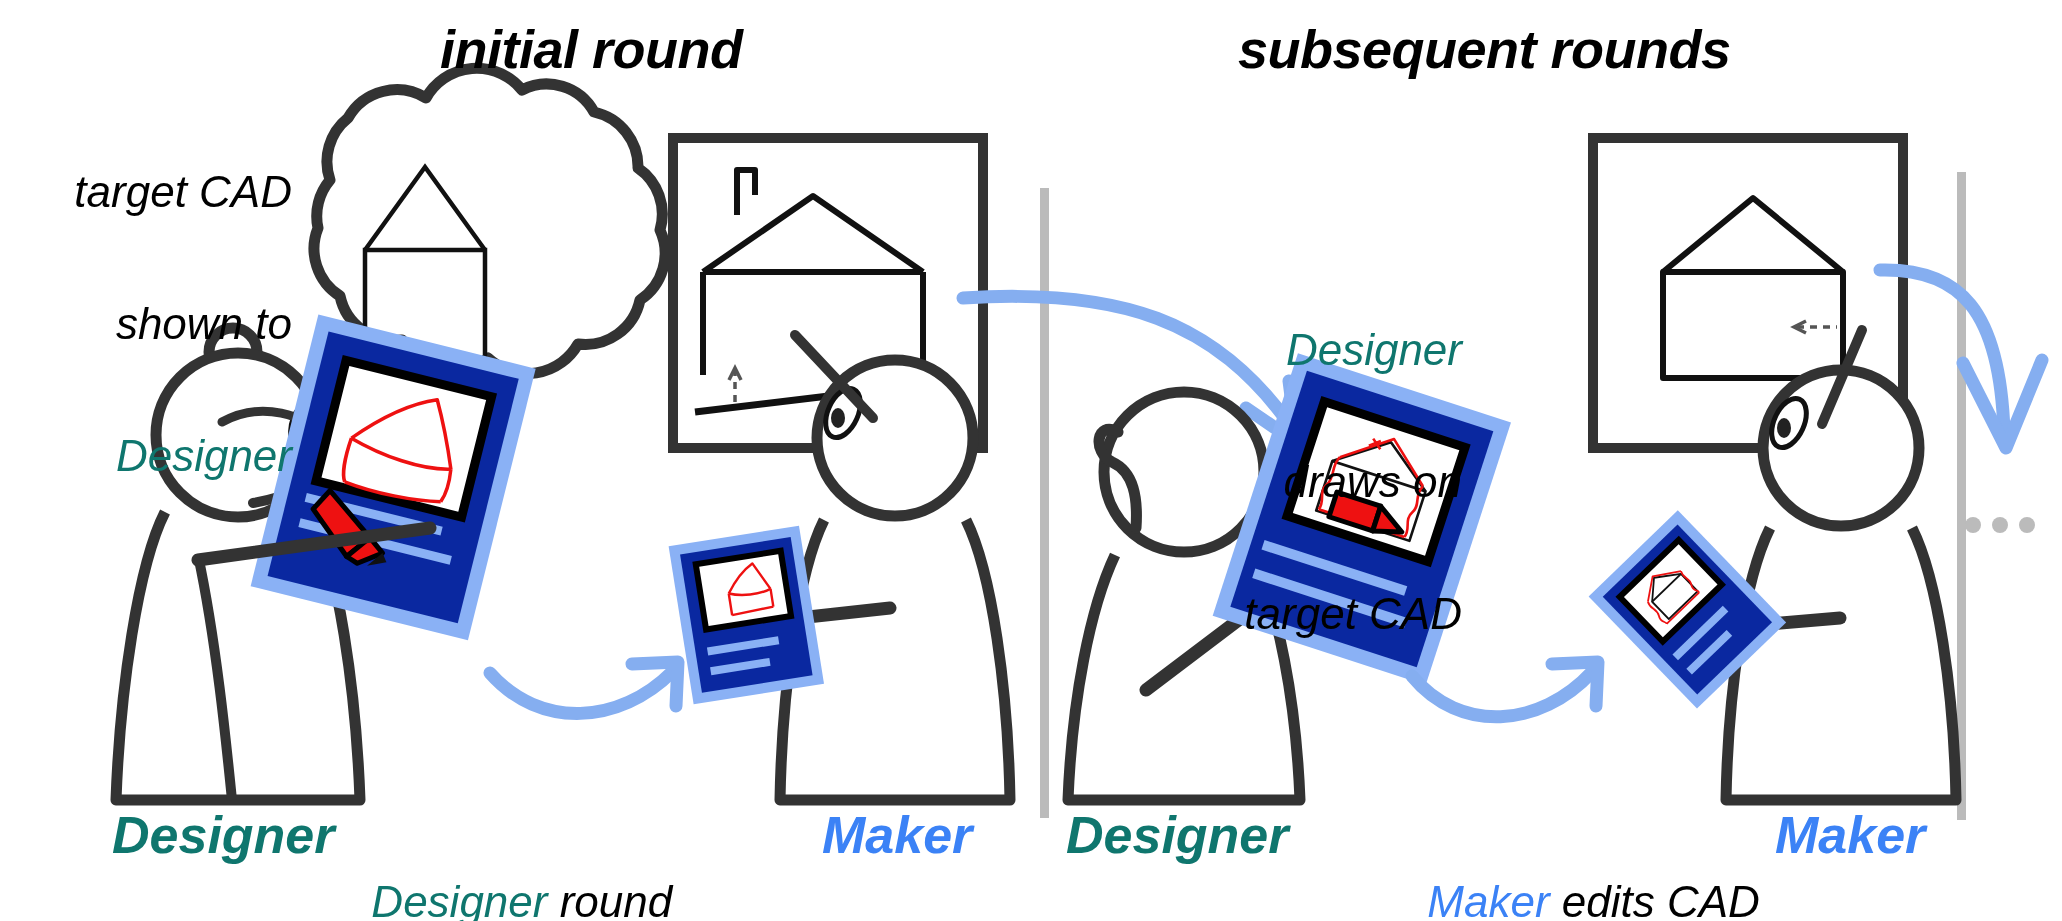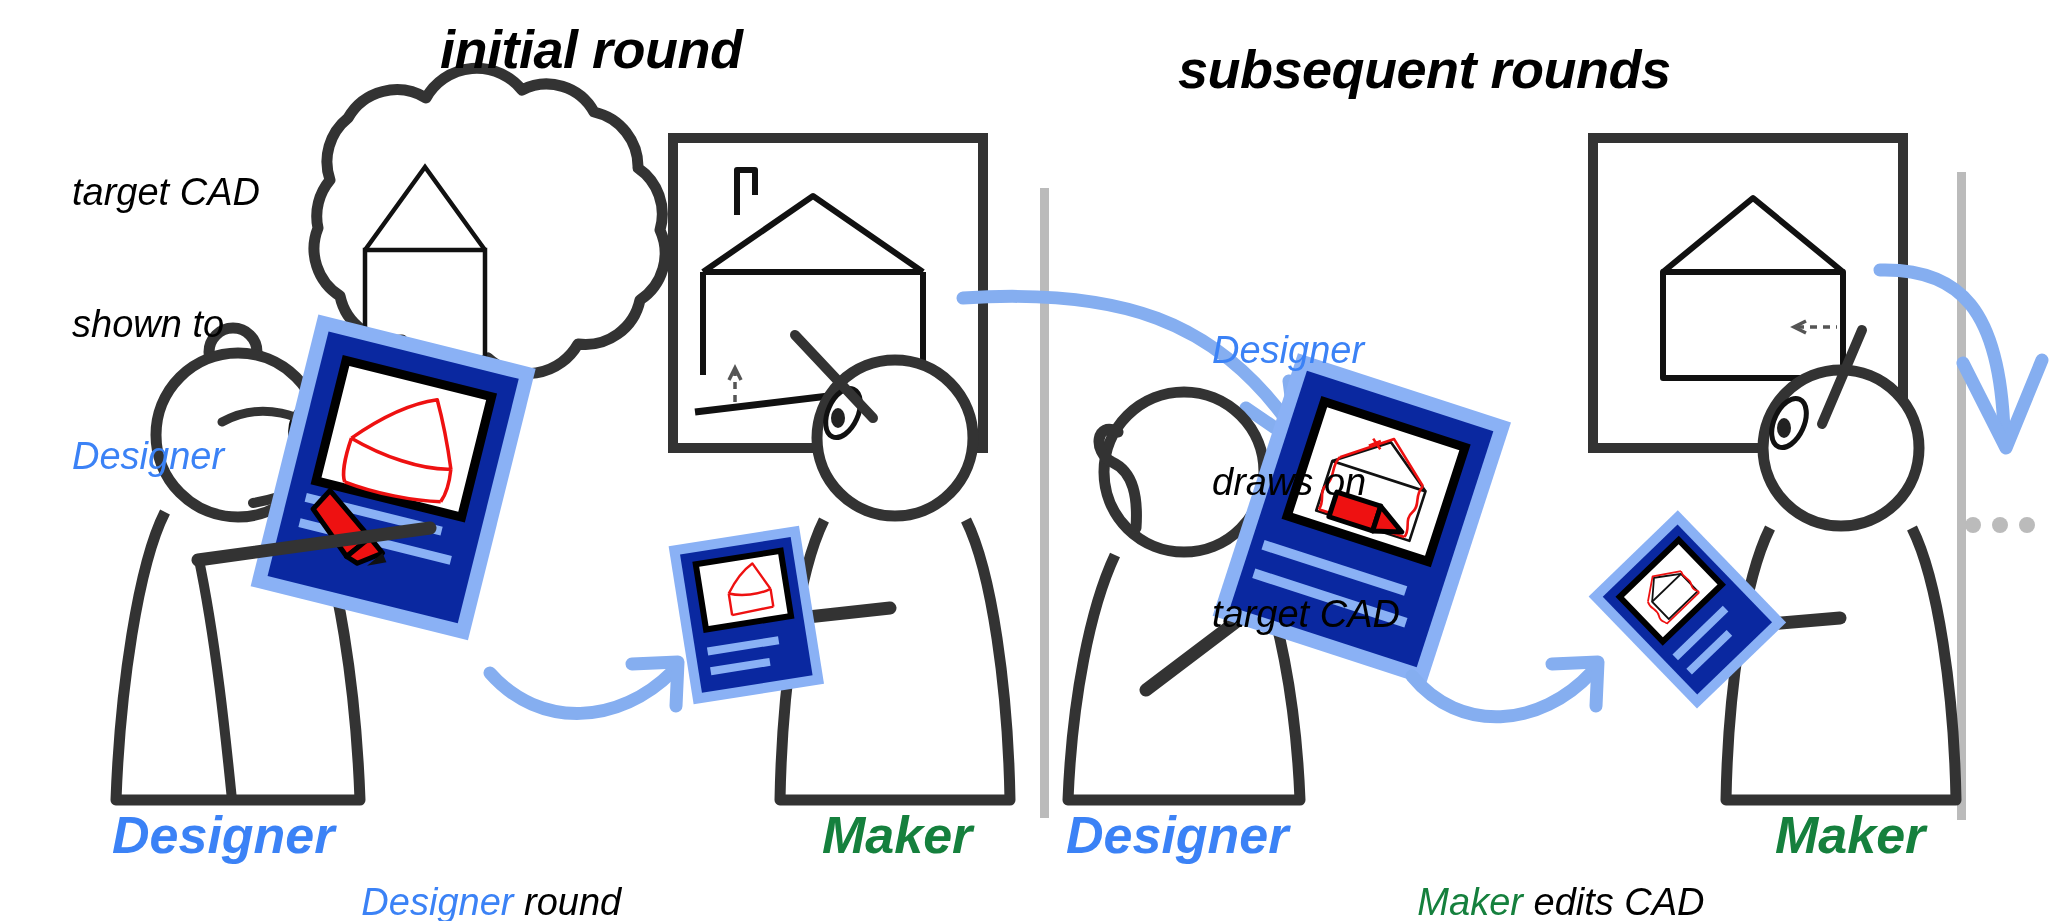--- a/index.html
+++ b/index.html
@@ -1,24 +1,24 @@
 <!DOCTYPE html>
 <html><head>
 <meta charset="utf-8">
 <style>
   html,body{margin:0;padding:0;background:#ffffff;}
   body{width:2062px;height:921px;overflow:hidden;font-family:"Liberation Sans",sans-serif;}
   #stage{position:relative;width:2062px;height:906px;background:#fff;}
   #art{position:absolute;left:0;top:0;width:2062px;height:921px;}
   .txt{position:absolute;white-space:pre;font-family:"Liberation Sans",sans-serif;}
   .hdr{font-style:italic;font-weight:bold;font-size:54px;color:#000;letter-spacing:-0.5px;}
-  .note{font-style:italic;font-size:38px;color:#000;line-height:44px;text-align:left;}
+  .note{font-style:italic;font-size:44px;color:#000;line-height:44px;text-align:right;}
   .bigname{font-style:italic;font-weight:bold;font-size:52px;}
-  .green{color:#3b82f6;}
-  .blue{color:#15803d;}
+  .green{color:#0f766e;}
+  .blue{color:#3b82f6;}
 </style>
 </head>
 <body>
 
 <div id="stage">
 
   <svg id="art" viewBox="0 0 2062 921" xmlns="http://www.w3.org/2000/svg">
 
     <defs>
 
@@ -249,21 +249,21 @@
         <path d="M 22,-30 C 18,-23 24,-19 20,-13 C 16,-7 22,-4 20,-2"></path>
         <path d="M -25,-2 L 20,-2"></path>
       </g>
       <rect x="-42" y="24" width="70" height="8" fill="#8AB1F5"></rect>
       <rect x="-42" y="44" width="56" height="8" fill="#8AB1F5"></rect>
     </g>
 
   </svg>
 
   <div class="txt hdr" style="left:440px;top:18px;">initial round</div>
-  <div class="txt hdr" style="left:1178px;top:18px;margin-top:20px;">subsequent rounds</div>
+  <div class="txt hdr" style="left:1238px;top:18px;">subsequent rounds</div>
 
   <div class="txt note" style="left:72px;top:82px;width:220px;">
     <div>target CAD</div>
     <div>shown to</div>
     <div class="green">Designer</div>
   </div>
 
   <div class="txt note" style="left:298px;top:748px;width:320px;">
     <div>
       <span class="green">Designer</span><span> round</span>

